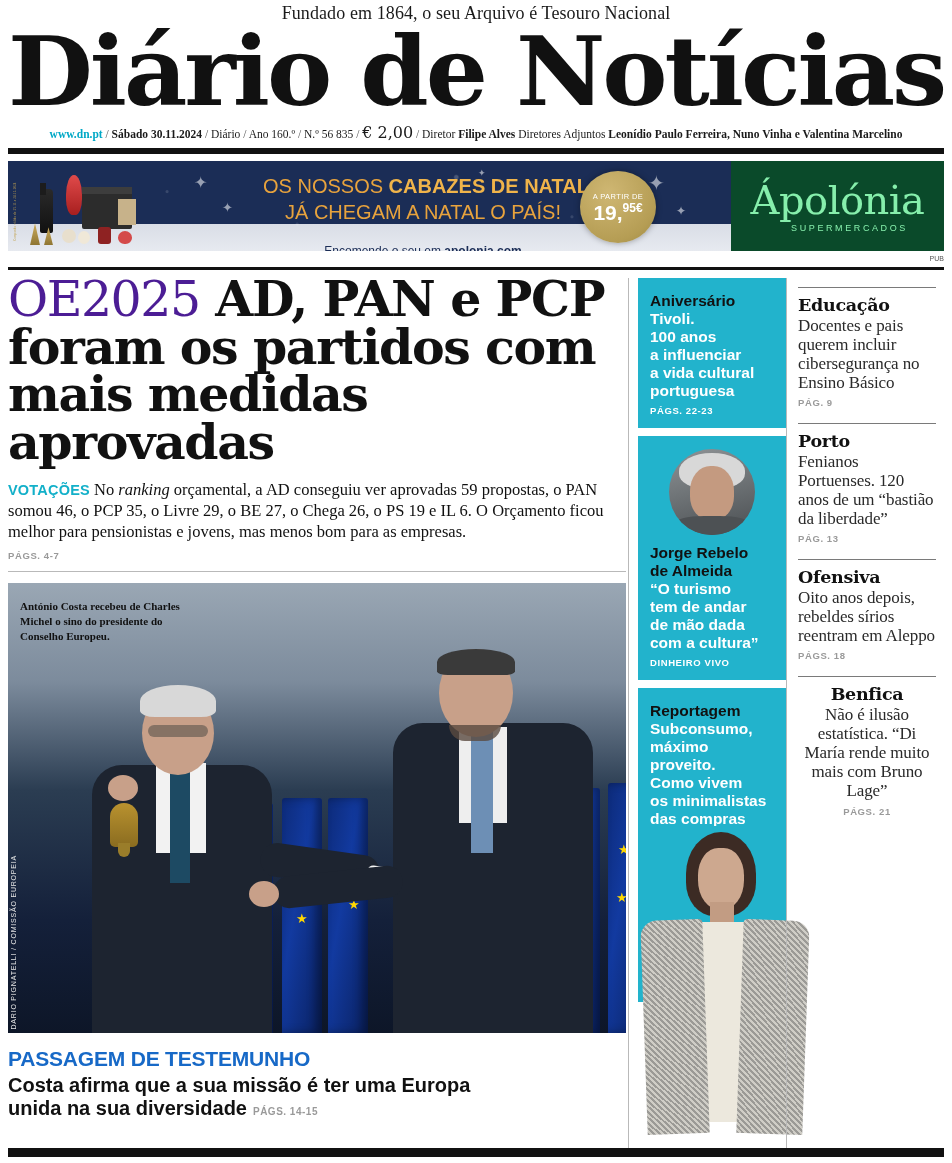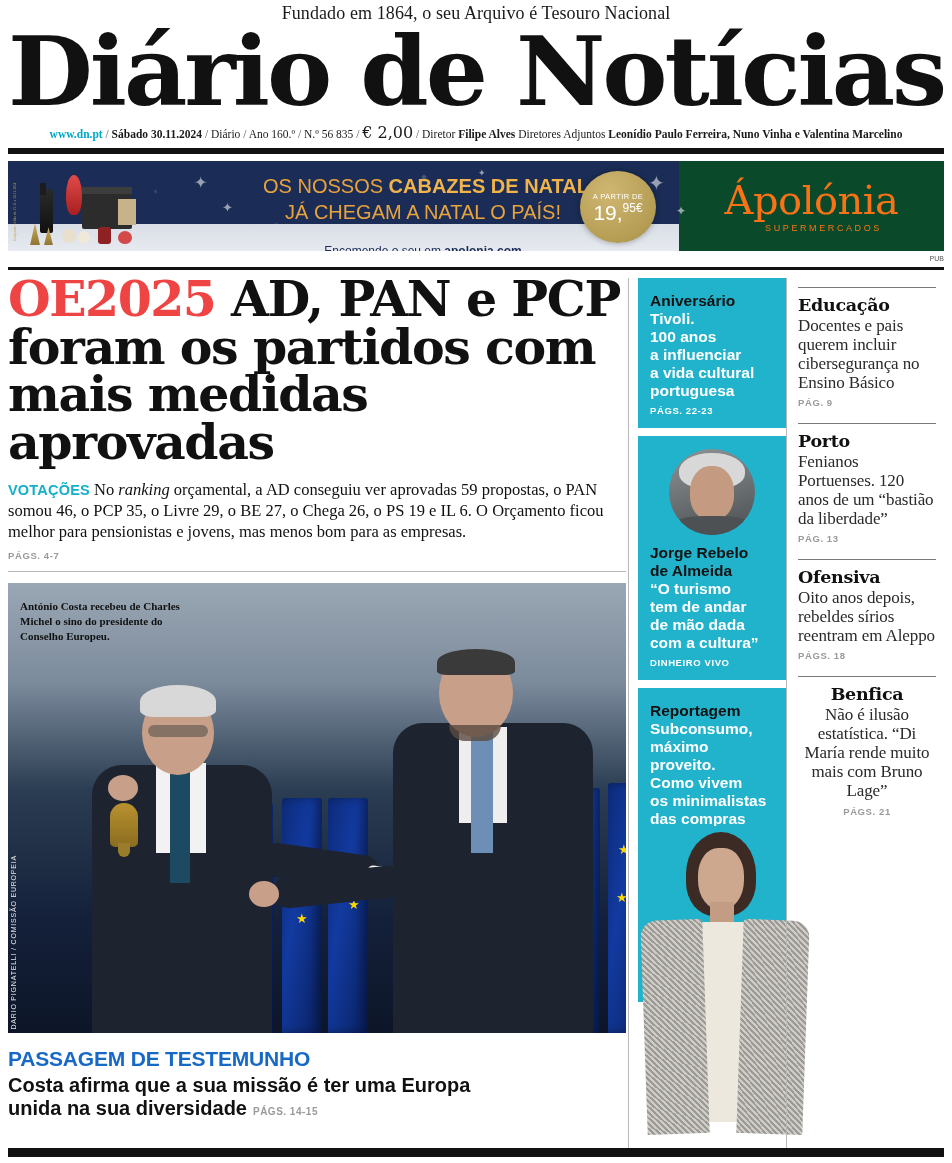--- a/index.html
+++ b/index.html
@@ -101,24 +101,24 @@
     position: absolute; left: 572px; top: 192px - 178px;
     top: 10px;
     width: 76px; height: 72px; border-radius: 50%;
     background: radial-gradient(circle at 38% 30%, #cfb773, #b59d54 70%, #9d8845);
     color: #fff; text-align: center;
     display: flex; flex-direction: column; align-items: center; justify-content: center;
     font-family: "Liberation Sans", sans-serif;
     box-shadow: 0 0 6px rgba(0,0,0,0.35);
   }
   .ad-badge-top { font-size: 7.5px; letter-spacing: 0.4px; margin-bottom: 1px; }
-  .ad-badge-price { font-size: 21px; font-weight: normal; line-height: 1; }
+  .ad-badge-price { font-size: 21px; font-weight: bold; line-height: 1; }
   .ad-badge-price sup { font-size: 12px; vertical-align: super; }
   .ad-logo {
-    width: 265px; background: #0a4a2a; color: #f97316;
+    width: 213px; background: #0a4a2a; color: #86efac;
     display: flex; flex-direction: column; align-items: center; justify-content: center;
   }
   .ad-logo-name {
     font-family: "DejaVu Serif", serif; font-size: 40px; line-height: 1;
     letter-spacing: -0.5px;
   }
   .ad-logo-sub {
     font-family: "Liberation Sans", sans-serif; font-size: 9px;
     letter-spacing: 2.6px; margin-top: 3px; margin-left: 24px;
   }
@@ -136,22 +136,22 @@
   .col-left { width: 630px; position: relative; padding-right: 12px; }
   .col-mid  { width: 148px; position: relative; }
   .col-right{ width: 150px; position: relative; padding-left: 12px; }
 
   .vdivider {
     position: absolute; top: 0; bottom: 0; width: 1px; background: #b9b9b9;
   }
 
   
   .lead-kicker {
-    font-family: "DejaVu Serif", serif; font-weight: bold;
-    color: #ef4444; font-size: 49px; letter-spacing: -1.5px;
+    font-family: "DejaVu Serif", serif; font-weight: normal;
+    color: #4c1d95; font-size: 49px; letter-spacing: -1.5px;
   }
   .lead-head {
     font-family: "DejaVu Serif", serif; font-weight: bold;
     font-size: 49px; line-height: 0.97; letter-spacing: -1.4px;
     color: #111; margin-top: -2px;
   }
   .lead-head .l1 { display: inline; }
 
   .lead-body {
     font-family: "Liberation Serif", serif;

